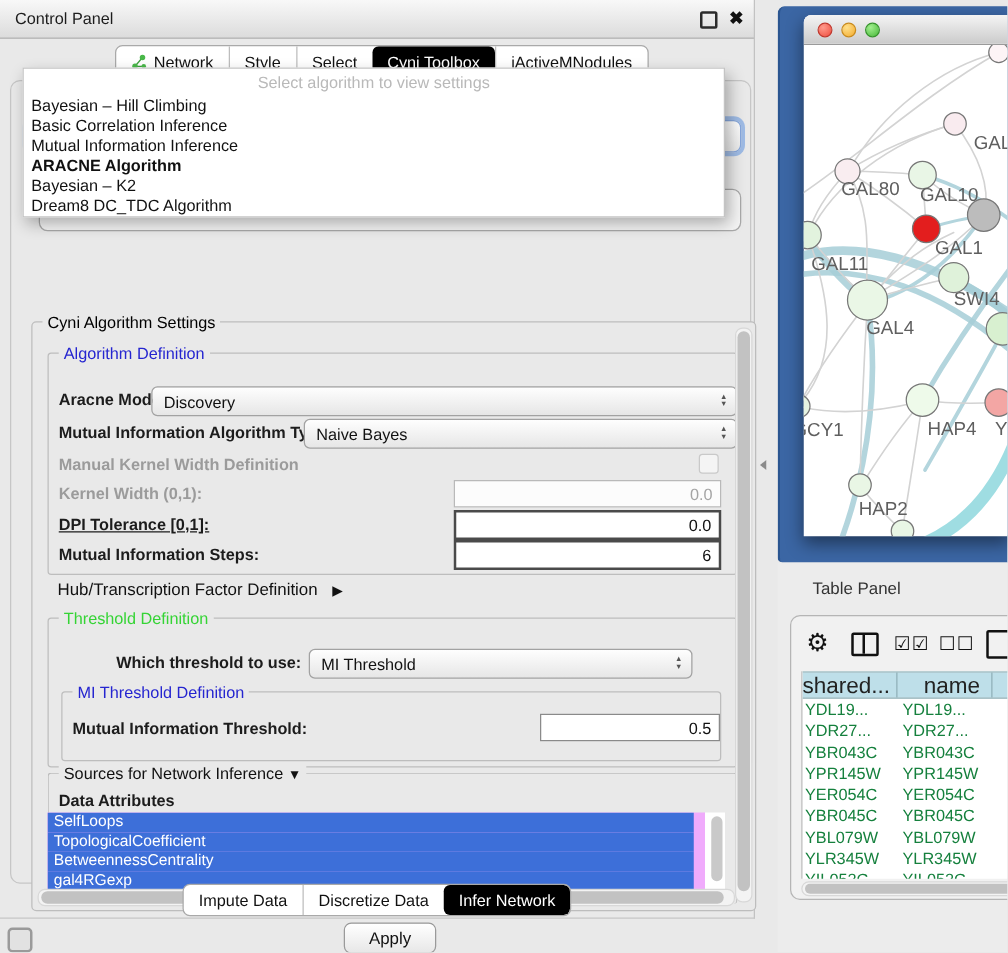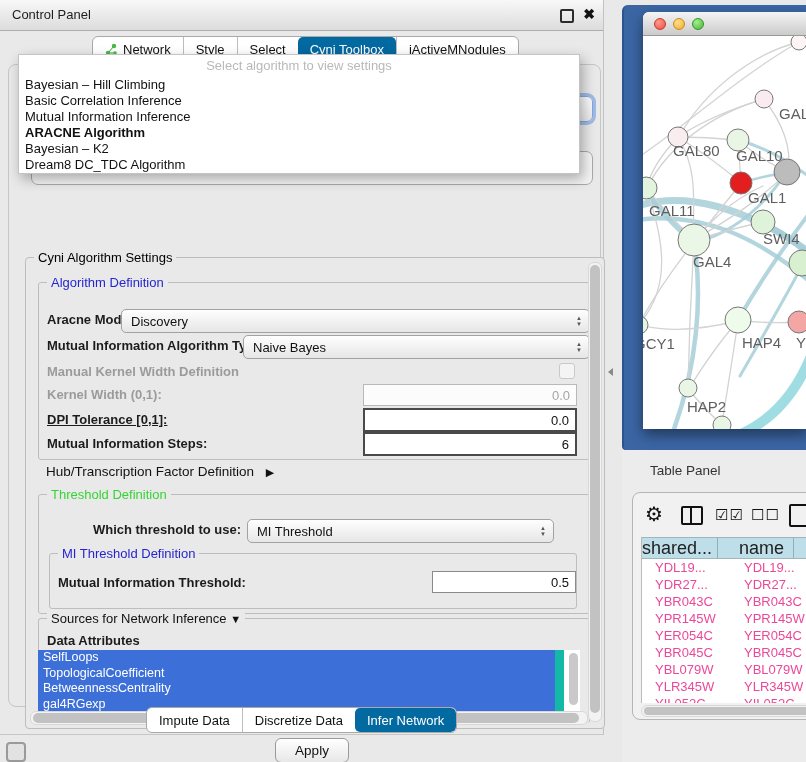--- a/index.html
+++ b/index.html
@@ -10,21 +10,21 @@
   #cp-title{position:absolute;left:12px;top:7px;font-size:13px;color:#1d1d1d;}
   #cp-float{position:absolute;right:30px;top:9px;width:10px;height:10px;border:2px solid #2b2b2b;border-radius:2px;cursor:pointer;}
   #cp-close{position:absolute;right:9px;top:6px;font-size:14px;font-weight:bold;color:#111;cursor:pointer;}
   #cp-right-border{position:absolute;left:603px;top:0;width:1px;height:735px;background:#c2c2c2;}
   #cp-bottom-border{position:absolute;left:0;top:734px;width:604px;height:1px;background:#c6c6c6;}
   
   .tabstrip{display:flex;align-items:stretch;background:#fff;border:1px solid #a9a9a9;border-radius:6px;overflow:hidden;}
   #top-tabs{position:absolute;left:92px;top:36px;height:24px;}
   .tab{display:flex;align-items:center;padding:0 12px;font-size:13px;color:#111;cursor:pointer;white-space:nowrap;}
   .tab+.tab{border-left:1px solid #bdbdbd;}
-  .tab.sel{background:#0369a1;color:#fff;border-left:none;border-radius:5px;}
+  .tab.sel{background:#000000;color:#fff;border-left:none;border-radius:5px;}
   .tab svg{margin-right:5px;}
   
   #boxA{position:absolute;left:8px;top:64px;width:591px;height:641px;border:1px solid #c6c6c6;border-radius:8px;background:#e9e9e9;}
   
   #combo-focus{position:absolute;left:12px;top:31px;width:570px;height:24px;border-radius:6px;background:linear-gradient(#fdfdfd,#e9e9e9);
     border:1px solid #86a7dc;box-shadow:0 0 0 3px rgba(96,150,226,.55);}
   #combo-ghost{position:absolute;left:22px;top:86px;width:560px;height:32px;border-radius:7px;background:#f4f4f4;border:1px solid #a9a9a9;}
   
   #settings{position:absolute;left:16px;top:192px;width:578px;height:470px;border:1px solid #bdbdbd;border-radius:4px;background:#e9e9e9;}
   .legend{position:absolute;top:-8px;left:8px;background:#e9e9e9;padding:0 4px;font-size:13px;white-space:nowrap;}
@@ -43,21 +43,21 @@
   .field.dis{border:1px solid #b9b9b9;color:#a5a5a5;background:#fcfcfc;}
   .field.mid{border:1px solid #8a8a8a;color:#111;}
   .cb{position:absolute;width:14px;height:14px;border:1px solid #c9c9c9;border-radius:3px;background:#f4f4f4;}
   .arrow{color:#111;font-size:11px;}
   
   .sb-v{position:absolute;background:#f3f3f3;border:1px solid #d8d8d8;border-radius:6px;}
   .sb-thumb-v{position:absolute;left:1px;right:1px;background:#c2c2c2;border-radius:6px;}
   .sb-h{position:absolute;background:#f3f3f3;border:1px solid #d8d8d8;border-radius:6px;}
   .sb-thumb-h{position:absolute;top:1px;bottom:1px;background:#c2c2c2;border-radius:6px;}
   
-  #attr-list{position:absolute;left:12px;top:392px;width:526px;height:62px;background:#14b8a6;overflow:hidden;}
+  #attr-list{position:absolute;left:12px;top:392px;width:526px;height:62px;background:#f0abfc;overflow:hidden;}
   .attr-item{height:15.5px;line-height:15.5px;width:512px;background:#3d6fd9;color:#fff;font-size:12.5px;padding-left:5px;cursor:pointer;}
   #attr-thumb{position:absolute;right:2px;top:3px;width:9px;height:52px;background:#c9c9c9;border-radius:5px;}
   
   #apply-btn{position:absolute;left:266px;top:673px;width:72px;height:23px;border:1px solid #9a9a9a;border-radius:6px;
     background:linear-gradient(#ffffff,#e7e7e7);font-size:13.5px;color:#111;display:flex;align-items:center;justify-content:center;cursor:pointer;}
   #bottom-tabs{position:absolute;left:146px;top:707px;height:24px;}
   
   #popup{position:absolute;left:18px;top:54px;width:560px;height:118px;background:#fff;border:1px solid #c4c4c4;
     box-shadow:3px 5px 12px rgba(0,0,0,.3);z-index:40;}
   #popup-head{height:22px;line-height:22px;text-align:center;color:#b9b9b9;font-size:13px;}
@@ -89,21 +89,21 @@
   #icon-checked{left:82px;top:13px;font-size:15px;letter-spacing:1px;}
   #icon-unchecked{left:118px;top:13px;font-size:15px;letter-spacing:1px;}
   #icon-file{left:156px;top:11px;width:16px;height:19px;border:2px solid #111;border-radius:2px;}
   #tp-table{position:absolute;left:8px;top:44px;width:200px;height:166px;background:#fff;overflow:hidden;border-left:1px solid #bbb;}
   #tp-header{display:flex;height:22px;background:#bedfe9;border-top:1px solid #9fb6ba;border-bottom:1px solid #9fb6ba;box-sizing:border-box;}
   .hc{font-size:18px;color:#222;text-align:right;padding-right:9px;line-height:20px;border-right:1px solid #8fb0b8;box-sizing:border-box;cursor:pointer;}
   .c0{width:76px;flex:none;}
   .c1{width:76px;flex:none;}
   .c2{flex:1;}
   .trow{display:flex;height:17px;}
-  .tc{font-size:13px;color:#ec4899;line-height:17px;padding-left:13px;white-space:nowrap;overflow:hidden;cursor:default;}
+  .tc{font-size:13px;color:#15803d;line-height:17px;padding-left:2px;white-space:nowrap;overflow:hidden;cursor:default;}
   #tp-hscroll{position:absolute;left:8px;top:212px;width:188px;height:10px;}
 </style>
 </head>
 <body>
 
 <div id="screen">
 
   <div id="cp-titlebar">
     <span id="cp-title">Control Panel</span>
     <div id="cp-float"></div>

